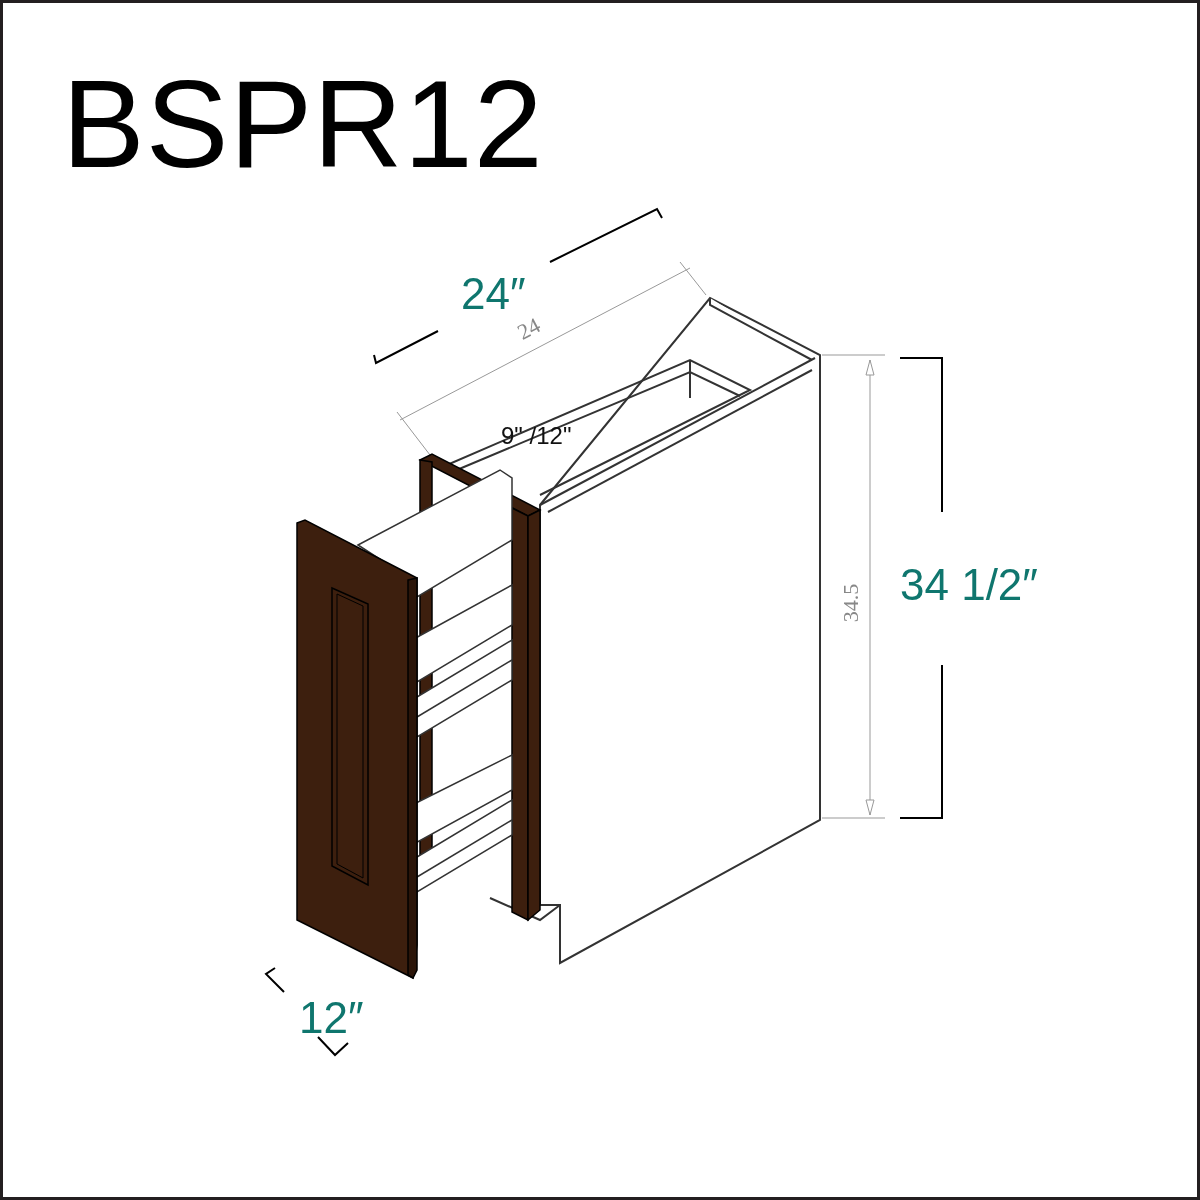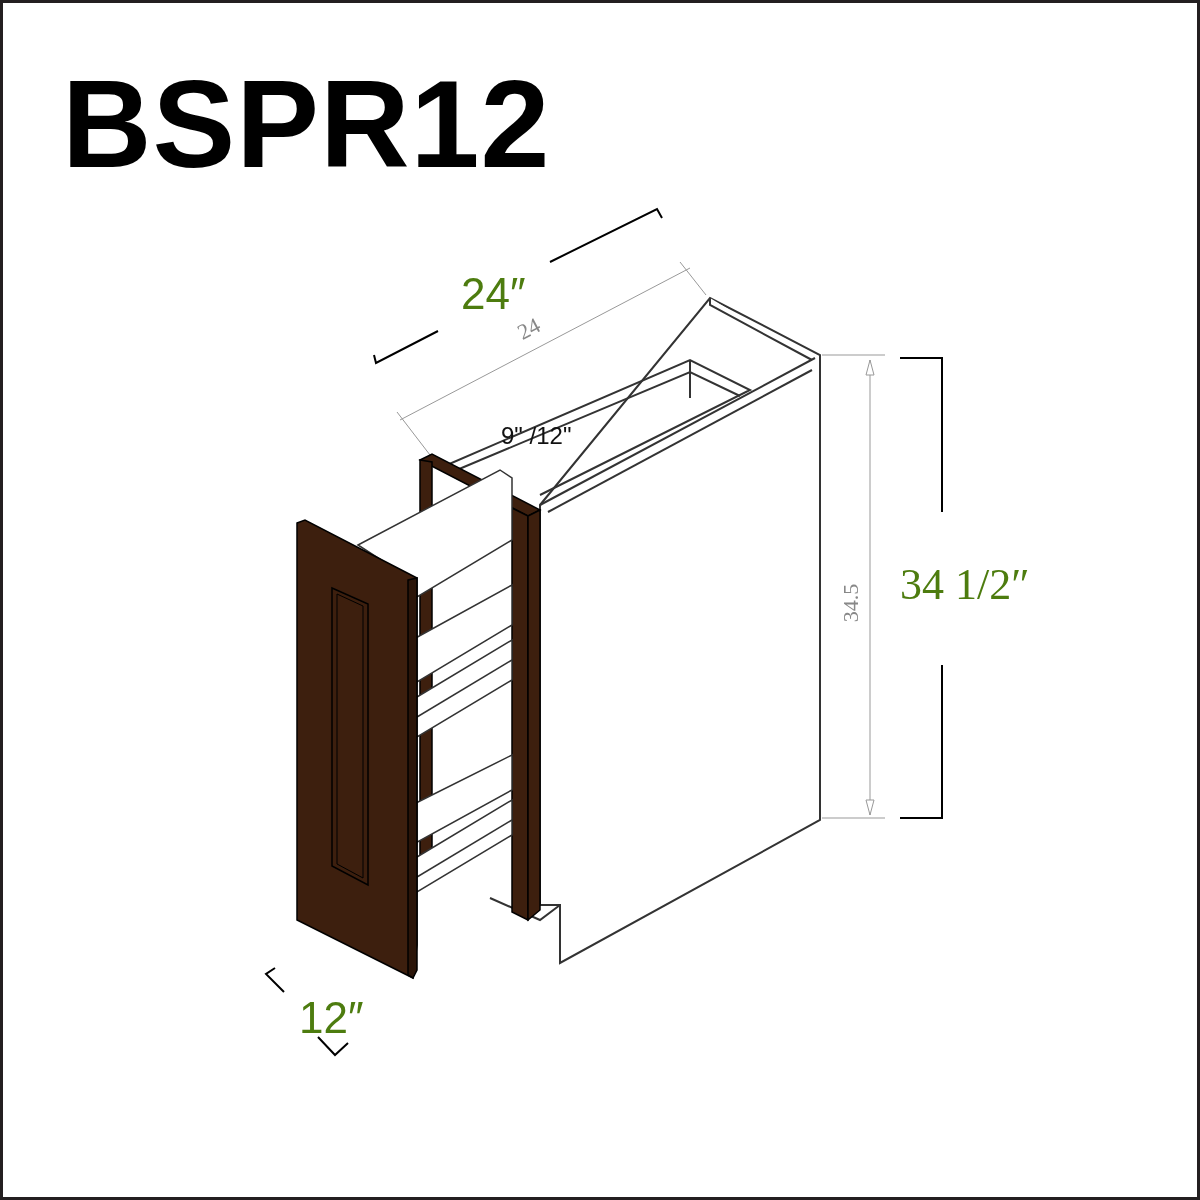--- a/index.html
+++ b/index.html
@@ -1,21 +1,21 @@
 <!DOCTYPE html>
 <html><head>
 <meta charset="utf-8">
 <style>
   html, body { margin: 0; padding: 0; background: #ffffff; }
   body { width: 1200px; height: 1200px; position: relative; overflow: hidden; font-family: "Liberation Sans", sans-serif; }
   .frame { position: absolute; left: 0; top: 0; width: 1200px; height: 1200px; box-sizing: border-box; border: 3px solid #231f20; background: #fff; }
-  .title { position: absolute; left: 62px; top: 62px; font-size: 124px; line-height: 124px; font-weight: 700; color: #000; letter-spacing: 1px; }
-  .label { position: absolute; font-size: 44px; line-height: 44px; color: #4d7c0f; white-space: nowrap; }
+  .title { position: absolute; left: 62px; top: 62px; font-size: 124px; line-height: 124px; font-weight: 400; color: #000; letter-spacing: 1px; }
+  .label { position: absolute; font-size: 44px; line-height: 44px; color: #0f766e; white-space: nowrap; }
   .lbl-depth { left: 461px; top: 272px; }
-  .lbl-height { left: 900px; top: 563px; font-family: Liberation Serif, serif; }
+  .lbl-height { left: 900px; top: 563px; }
   .lbl-width { left: 299px; top: 996px; }
   .lbl-inner { position: absolute; left: 501px; top: 424px; font-size: 24px; line-height: 24px; color: #111; white-space: nowrap; }
   .lbl-cad { position: absolute; font-family: "Liberation Serif", serif; color: #888; font-size: 22px; white-space: nowrap; }
   .cad-24 { left: 518px; top: 316px; transform: rotate(-28deg); }
   .cad-345 { left: 832px; top: 590px; transform: rotate(-90deg); }
   svg.drawing { position: absolute; left: 0; top: 0; }
 </style>
 </head>
 <body>
 

